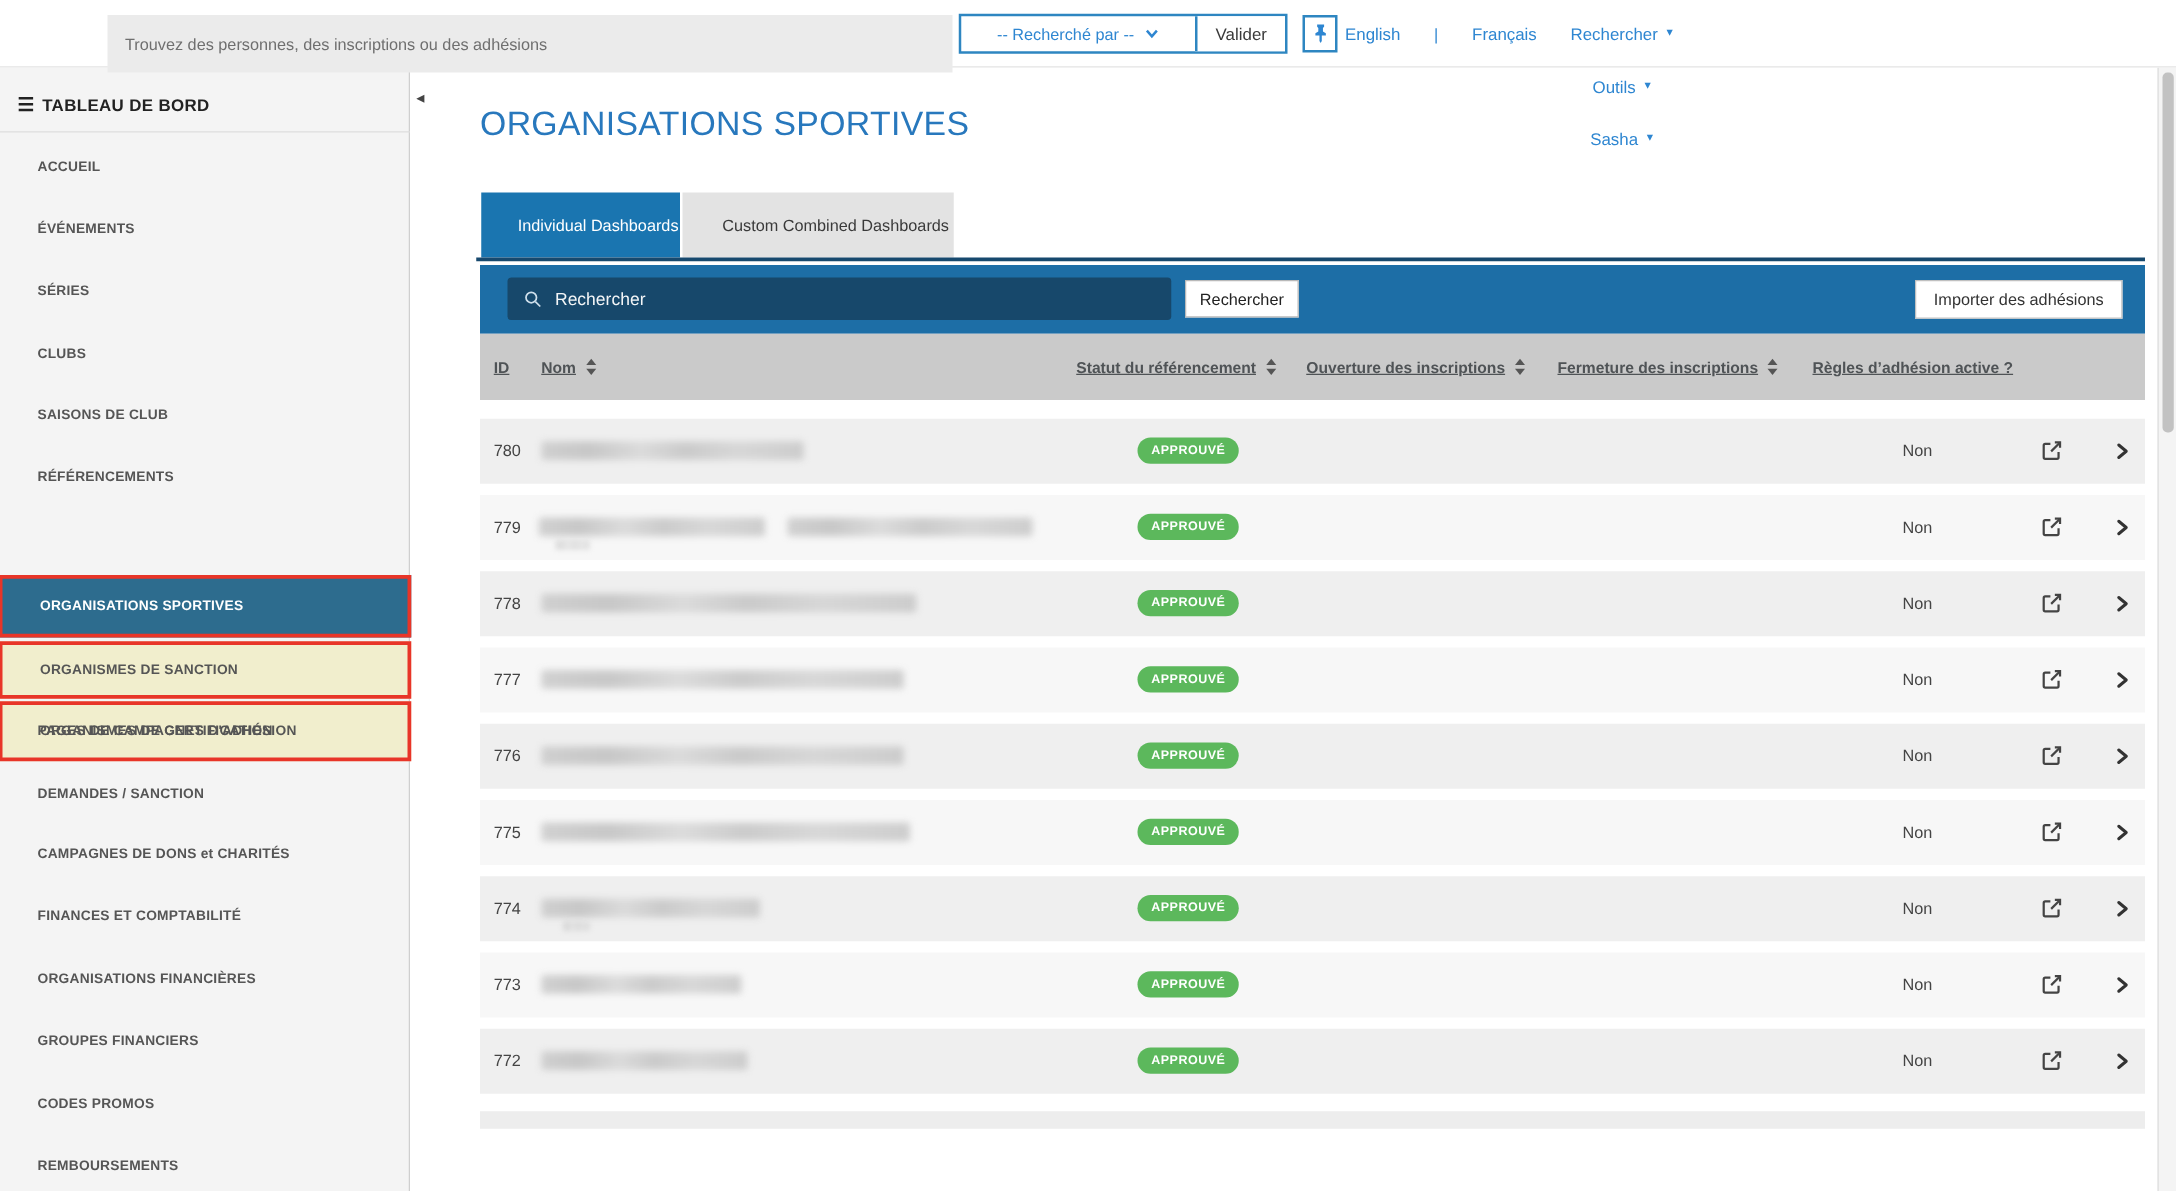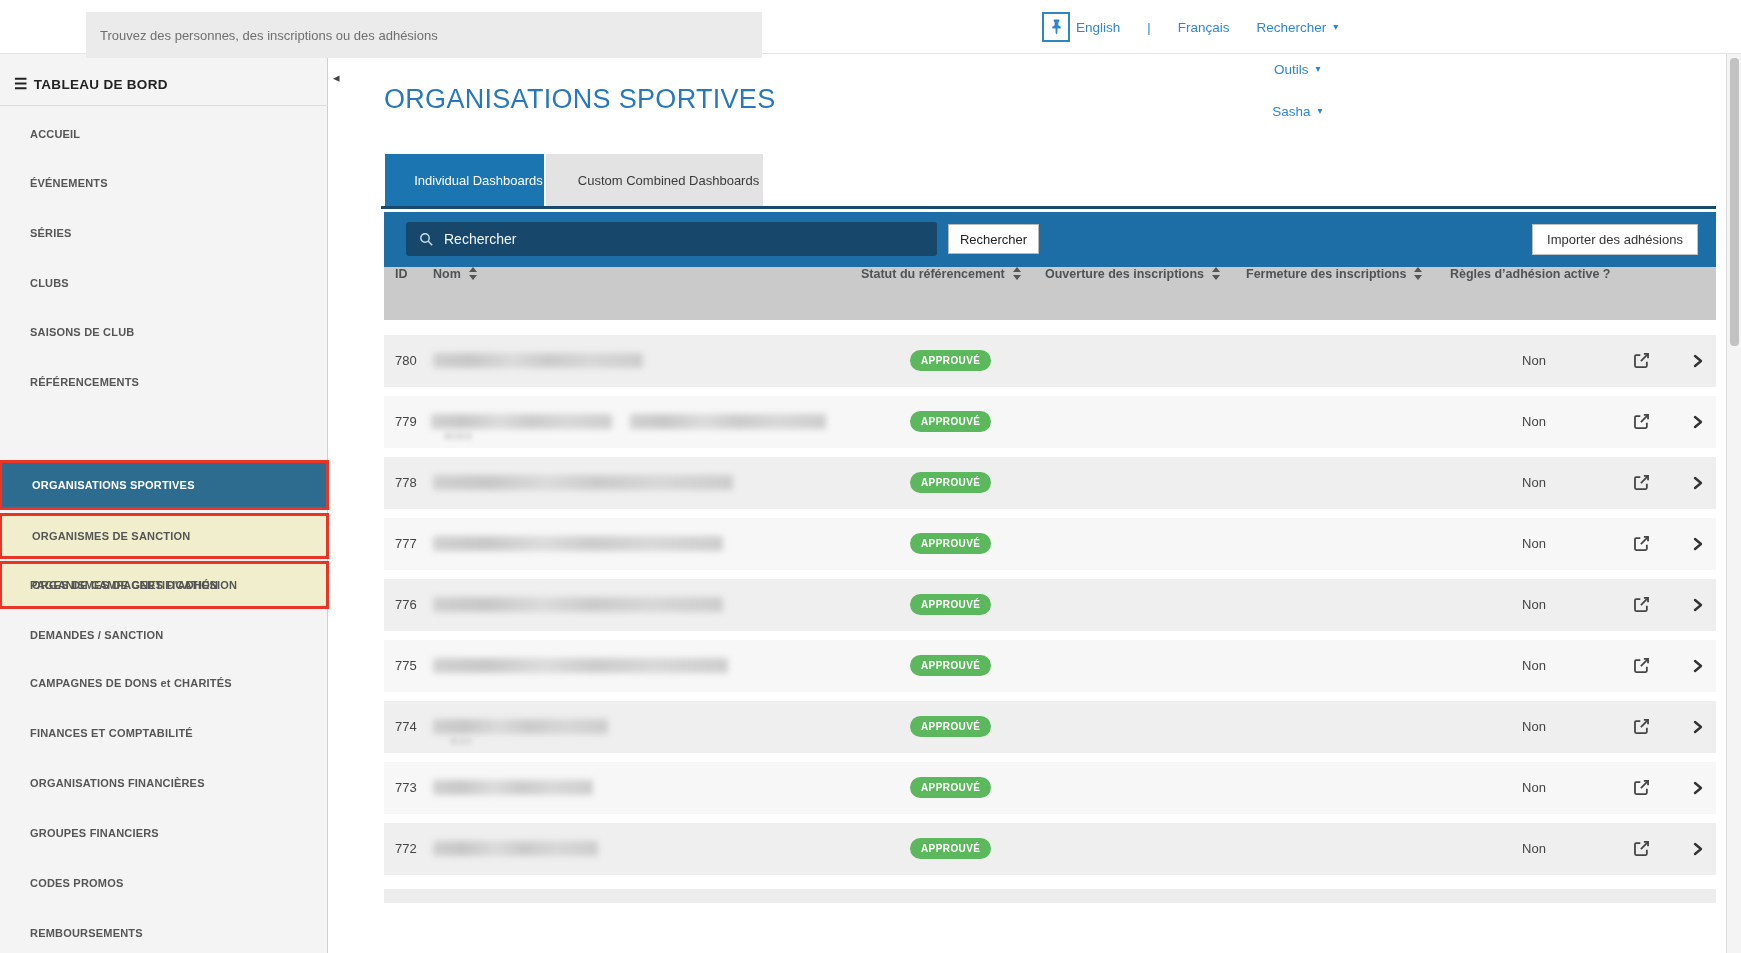--- a/index.html
+++ b/index.html
@@ -45,21 +45,21 @@
   #tab-underline { position:absolute; left:-3px; top:152px; width:1335px; height:3px; background:#17496e; }
 
   #toolbar { position:absolute; left:0; top:158px; width:1332px; height:55px; background:#1d6ea6; }
   #table-search-wrap { position:absolute; left:22px; top:10px; width:531px; height:34px; background:#17486b; border-radius:3px; display:flex; align-items:center; padding:0 13px; gap:10px; }
   #table-search { flex:1; background:transparent; border:0; outline:none; color:#fff; font-size:14px; font-family:"Liberation Sans",sans-serif; }
   #table-search::placeholder { color:#fff; opacity:.95; }
   #search-btn { position:absolute; left:564px; top:12px; width:91px; height:30px; background:#fff; border:1px solid #b9b9b9; font-size:13px; color:#222; font-family:"Liberation Sans",sans-serif; cursor:pointer; }
   #import-btn { position:absolute; left:1148px; top:12px; width:166px; height:31px; background:#fff; border:1px solid #c0c0c0; font-size:13px; color:#333; font-family:"Liberation Sans",sans-serif; cursor:pointer; }
 
   #thead { position:absolute; left:0; top:213px; width:1332px; height:53px; background:#cacaca; }
-  .hcell { position:absolute; top:0; height:53px; display:flex; align-items:flex-start; gap:8px; font-size:12.5px; font-weight:bold; color:#4f5356; white-space:nowrap; }
+  .hcell { position:absolute; top:0; height:53px; display:flex; align-items:center; gap:8px; font-size:12.5px; font-weight:bold; color:#4f5356; white-space:nowrap;text-decoration:underline; }
   .h-id { left:11px; } .h-nom { left:49px; } .h-statut { left:477px; } .h-ouv { left:661px; } .h-ferm { left:862px; } .h-regles { left:1066px; }
   .sort { display:inline-flex; flex-direction:column; gap:3px; cursor:pointer; }
   .sort i { width:0; height:0; border-left:4px solid transparent; border-right:4px solid transparent; }
   .sort .up { border-bottom:5px solid #555; }
   .sort .dn { border-top:5px solid #555; }
 
   .trow { position:absolute; left:0; width:1332px; height:52px; cursor:pointer; }
   .trow.even { background:#efefef; }
   .trow.odd  { background:#f7f7f7; }
   .cell-id { position:absolute; left:11px; top:0; height:52px; line-height:52px; font-size:13px; color:#444; }
@@ -78,20 +78,29 @@
   #scrollbar { position:absolute; left:1726px; top:54px; width:15px; height:899px; background:#f4f4f4; border-left:1px solid #ddd; }
   #scroll-thumb { position:absolute; left:3px; top:4px; width:9px; height:288px; background:#c2c2c2; border-radius:4px; }
 </style>
 </head>
 <body>
 
 <div id="stage">
 
   <div id="topbar">
     <input id="global-search" type="text" placeholder="Trouvez des personnes, des inscriptions ou des adhésions" style="">
+    <div id="searchby-group">
+      <div id="searchby-select">
+        <span>-- Recherché par --</span>
+        <svg width="11" height="8" viewBox="0 0 11 8">
+            <path d="M1.5 1.5L5.5 6l4-4.5" fill="none" stroke="#2e86d1" stroke-width="2"></path>
+          </svg>
+      </div>
+      <button id="validate-btn">Valider</button>
+    </div>
     <div id="pin-btn">
       <svg width="13" height="16" viewBox="0 0 14 16">
         <path fill="#2e86d1" d="M4 0h6v2l-1 1v3l2.5 1.6V9.5H8v4.7L7 16l-1-1.8V9.5H2.5V7.6L5 6V3L4 2z"></path>
       </svg>
     </div>
     <div id="topnav">
       <a class="nav-link">English</a>
       <span class="nav-sep">|</span>
       <a class="nav-link">Français</a>
       <span id="topbar-menus" style="display:flex;gap:27px;align-items:center;flex-direction:column;">

